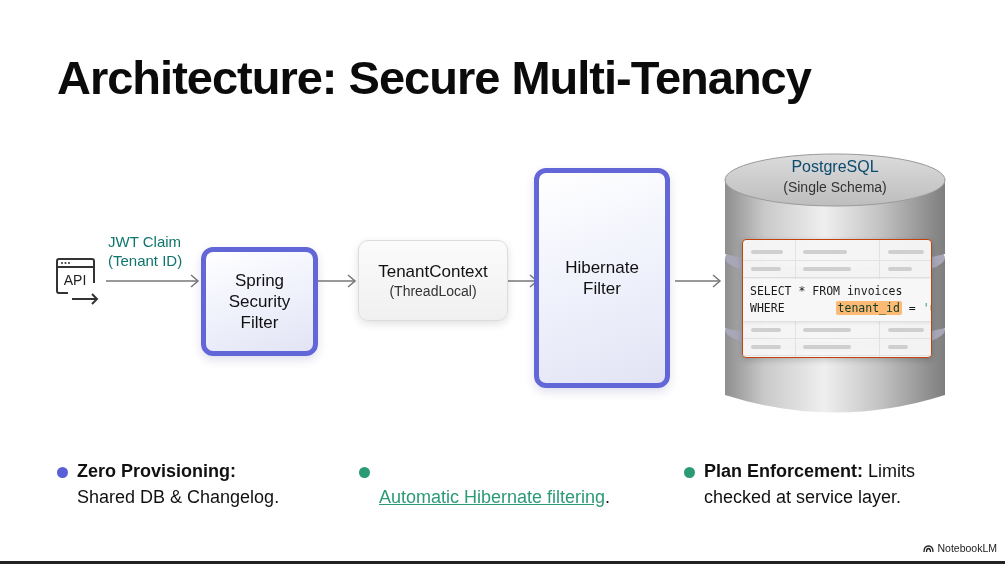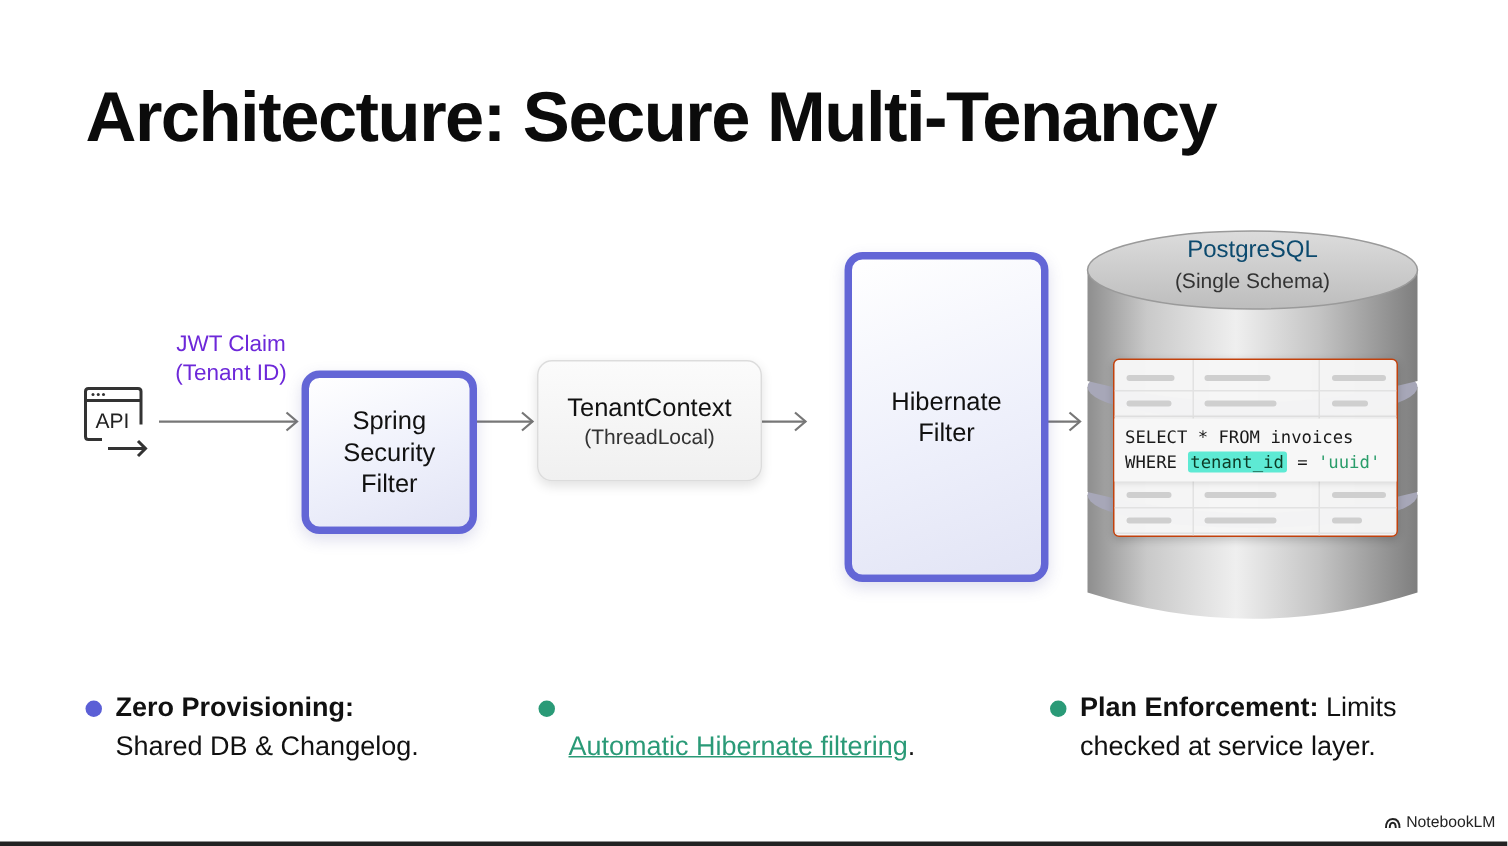--- a/index.html
+++ b/index.html
@@ -10,22 +10,22 @@
     position: relative;
     color: #111;
   }
   .title {
     position: absolute; left: 57px; top: 50px;
     font-size: 47px; font-weight: 700; letter-spacing: -1px;
     color: #0b0b0b; margin: 0;
   }
   .api-icon { position: absolute; left: 54px; top: 255px; width: 48px; height: 50px; }
   .jwt-label {
-    position: absolute; left: 108px; top: 220px; width: 92px;
-    text-align: center; font-size: 15px; line-height: 19px; color: #6d28d9;
+    position: absolute; left: 108px; top: 232px; width: 92px;
+    text-align: left; font-size: 15px; line-height: 19px; color: #0f766e;
   }
   .arrow { position: absolute; }
   .box {
     position: absolute; box-sizing: border-box;
     display: flex; flex-direction: column; align-items: center; justify-content: center;
     text-align: center; color: #111;
   }
   .box-accent {
     border: 5px solid #6366d6;
     border-radius: 12px;
@@ -35,21 +35,21 @@
   .box-plain {
     border: 1px solid #dcdcdc;
     border-radius: 10px;
     background: linear-gradient(180deg, #fbfbfb 0%, #f0f0f0 100%);
     box-shadow: 0 3px 8px rgba(0,0,0,0.12);
   }
   .spring { left: 201px; top: 223px; width: 117px; height: 109px; font-size: 17px; line-height: 21px; margin-top: 24px; }
   .tenant { left: 358px; top: 240px; width: 150px; height: 81px; }
   .tenant .main { font-size: 17px; line-height: 21px; }
   .tenant .sub { font-size: 14px; line-height: 18px; color: #333; }
-  .hibernate { left: 563px; top: 168px; width: 136px; height: 220px; font-size: 17px; line-height: 21px; }
+  .hibernate { left: 534px; top: 168px; width: 136px; height: 220px; font-size: 17px; line-height: 21px; }
 
   .db { position: absolute; left: 720px; top: 150px; width: 230px; height: 275px; }
   .db-title {
     position: absolute; left: 720px; top: 157px; width: 230px; text-align: center;
     font-size: 16px; line-height: 20px; color: #0c4a6e;
   }
   .db-sub {
     position: absolute; left: 720px; top: 178px; width: 230px; text-align: center;
     font-size: 14px; line-height: 18px; color: #333;
   }
@@ -62,33 +62,33 @@
   .grid-row .cell-bar { position: absolute; top: 6px; height: 4px; border-radius: 2px; background: #cfcfcf; }
   .grid-vline { position: absolute; top: 0; bottom: 0; width: 1px; background: #e2e2e2; }
   .sql-band {
     position: absolute; left: -1px; top: 39px; width: 190px; height: 42px;
     background: #f7f7f7; box-shadow: 0 1px 4px rgba(0,0,0,0.12);
   }
   .sql-line {
     position: absolute; left: 8px; font-family: "DejaVu Sans Mono", monospace;
     font-size: 11.5px; color: #1a1a1a; white-space: pre;
   }
-  .sql-hl { background: #5eead4; color: #0d3b26; border-radius: 2px; padding: 0 2px; }
+  .sql-hl { background: #fdba74; color: #0d3b26; border-radius: 2px; padding: 0 2px; margin-left: 44px; }
   .sql-str { color: #2a9d6a; }
 
   .bullet {
     position: absolute; font-size: 18px; line-height: 26px; color: #111;
   }
   .bullet .dot {
     position: absolute; left: -20px; top: 9px; width: 11px; height: 11px; border-radius: 50%;
   }
   .bullet b { font-weight: 700; }
   .b1 { left: 77px; top: 458px; width: 270px; }
   .b2 { left: 379px; top: 458px; width: 290px; }
-  .b3 { left: 720px; top: 458px; width: 260px; }
+  .b3 { left: 704px; top: 458px; width: 260px; }
   .teal-text { color: #2a9a77; text-decoration: underline; }
 
   .brand {
     position: absolute; right: 8px; top: 542px; font-size: 10.5px; color: #222;
     display: flex; align-items: center; gap: 3px;
   }
   .bottom-rule { position: absolute; left: 0; right: 0; top: 561px; height: 3px; background: #222; }
 </style>
 </head>
 <body>

